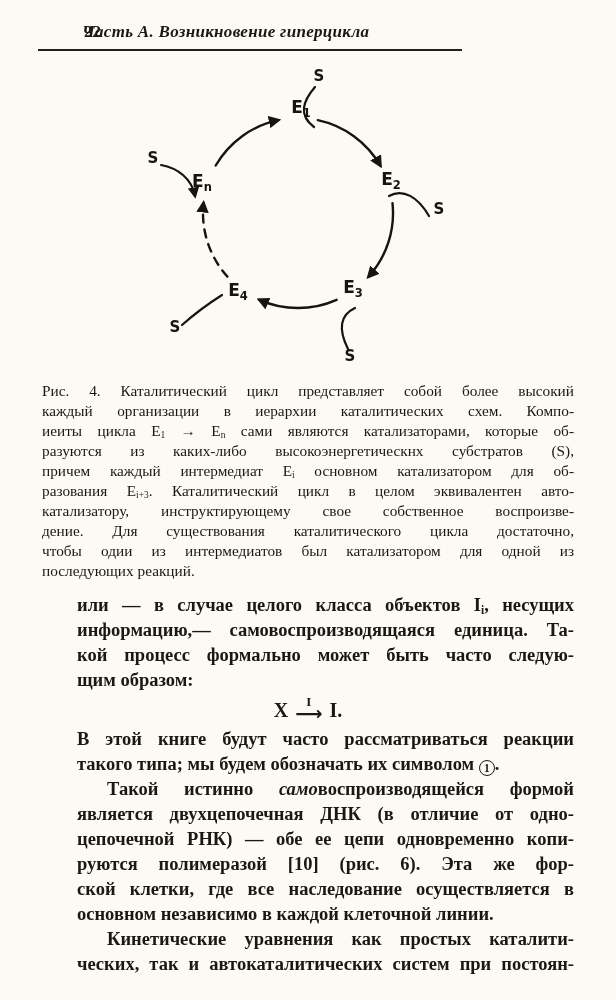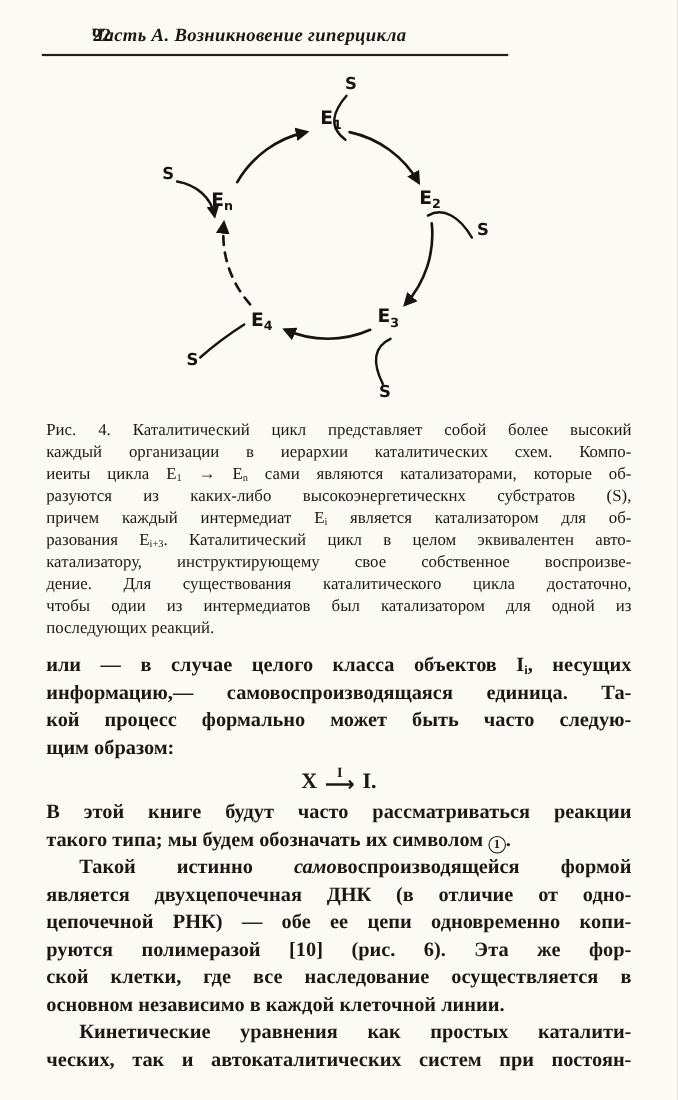--- a/index.html
+++ b/index.html
@@ -30,21 +30,21 @@
   .node-main { font-size:17px; }
   .node-sub  { font-size:11.5px; }
   .s-label   { font-size:15px; }
 
   
   .caption { margin-top:18px; font-size:15.3px; font-weight:400; }
   .caption .line { height:20px; line-height:20px; }
 
   
   .body-text { margin-top:12px; font-size:18.5px; font-weight:700; }
-  .body-text .line { height:25px; line-height:25px; }
+  .body-text .line { height:25px; line-height:25px;margin-left:35px; }
 
   
   .line { text-align:justify; overflow:hidden; }
   .line::after { content:""; display:inline-block; width:100%; height:0; }
   .line.noj { text-align:left; }
   .line.noj::after { content:none; }
   .line.ind { text-indent:30px; }
   sub { font-size:0.62em; vertical-align:-0.22em; line-height:0; }
   i { font-style:italic; }
 
@@ -111,21 +111,21 @@
     <text class="s-label" x="212" y="298" text-anchor="middle">S</text>
     <text class="s-label" x="37" y="269" text-anchor="middle">S</text>
     <text class="s-label" x="15" y="100" text-anchor="middle">S</text>
   </svg>
 
   <div class="caption">
       <div class="line"><span>Рис. 4. Каталитический цикл представляет собой более высокий</span></div>
       <div class="line"><span>каждый организации в иерархии каталитических схем. Компо-</span></div>
       <div class="line"><span>иеиты цикла Е</span><sub>1</sub><span> → Е</span><sub>n</sub><span> сами являются катализаторами, которые об-</span></div>
       <div class="line"><span>разуются из каких-либо высокоэнергетическнх субстратов (S),</span></div>
-      <div class="line"><span>причем каждый интермедиат Е</span><sub>i</sub><span> является катализатором для об-</span></div>
+      <div class="line"><span>причем каждый интермедиат Е</span><sub>i</sub><span> основном катализатором для об-</span></div>
       <div class="line"><span>разования Е</span><sub>i+3</sub><span>. Каталитический цикл в целом эквивалентен авто-</span></div>
       <div class="line"><span>катализатору, инструктирующему свое собственное воспроизве-</span></div>
       <div class="line"><span>дение. Для существования каталитического цикла достаточно,</span></div>
       <div class="line"><span>чтобы одии из интермедиатов был катализатором для одной из</span></div>
       <div class="line noj"><span>последующих реакций.</span></div>
     </div>
 
   <div class="body-text">
     <div>
         <div class="line"><span>или — в случае целого класса объектов I</span><sub>i</sub><span>, несущих</span></div>

